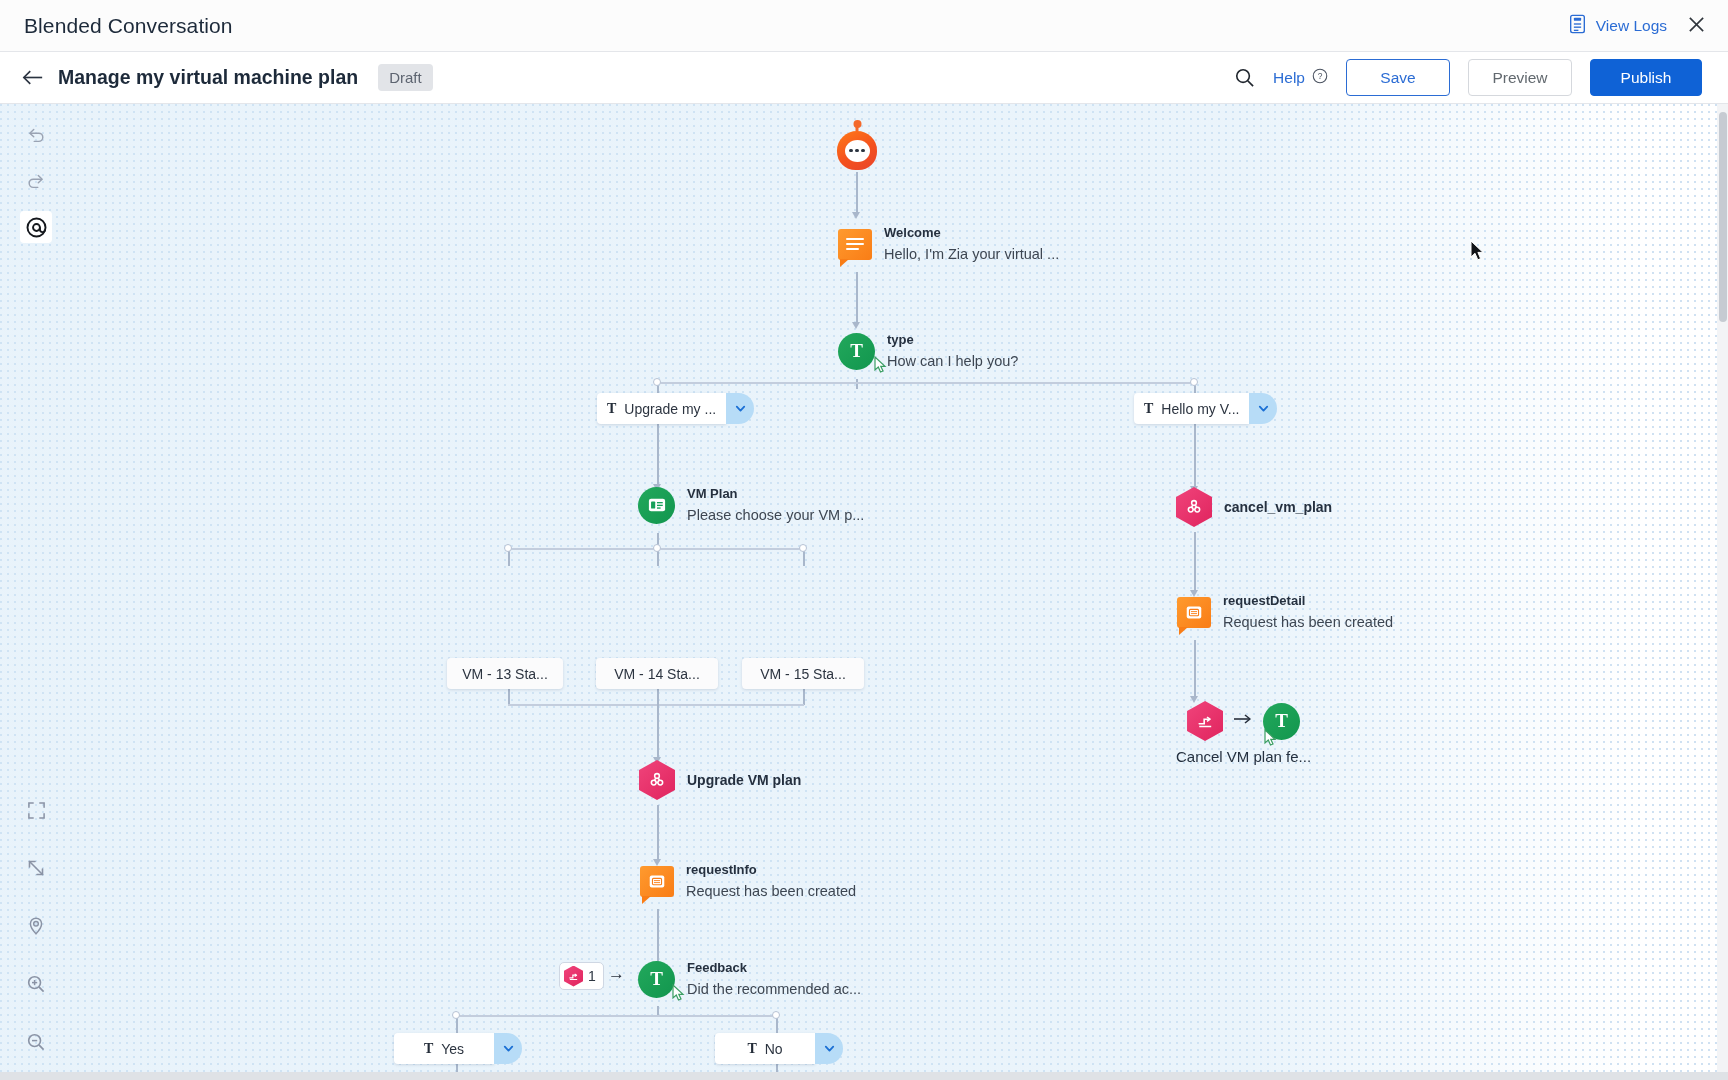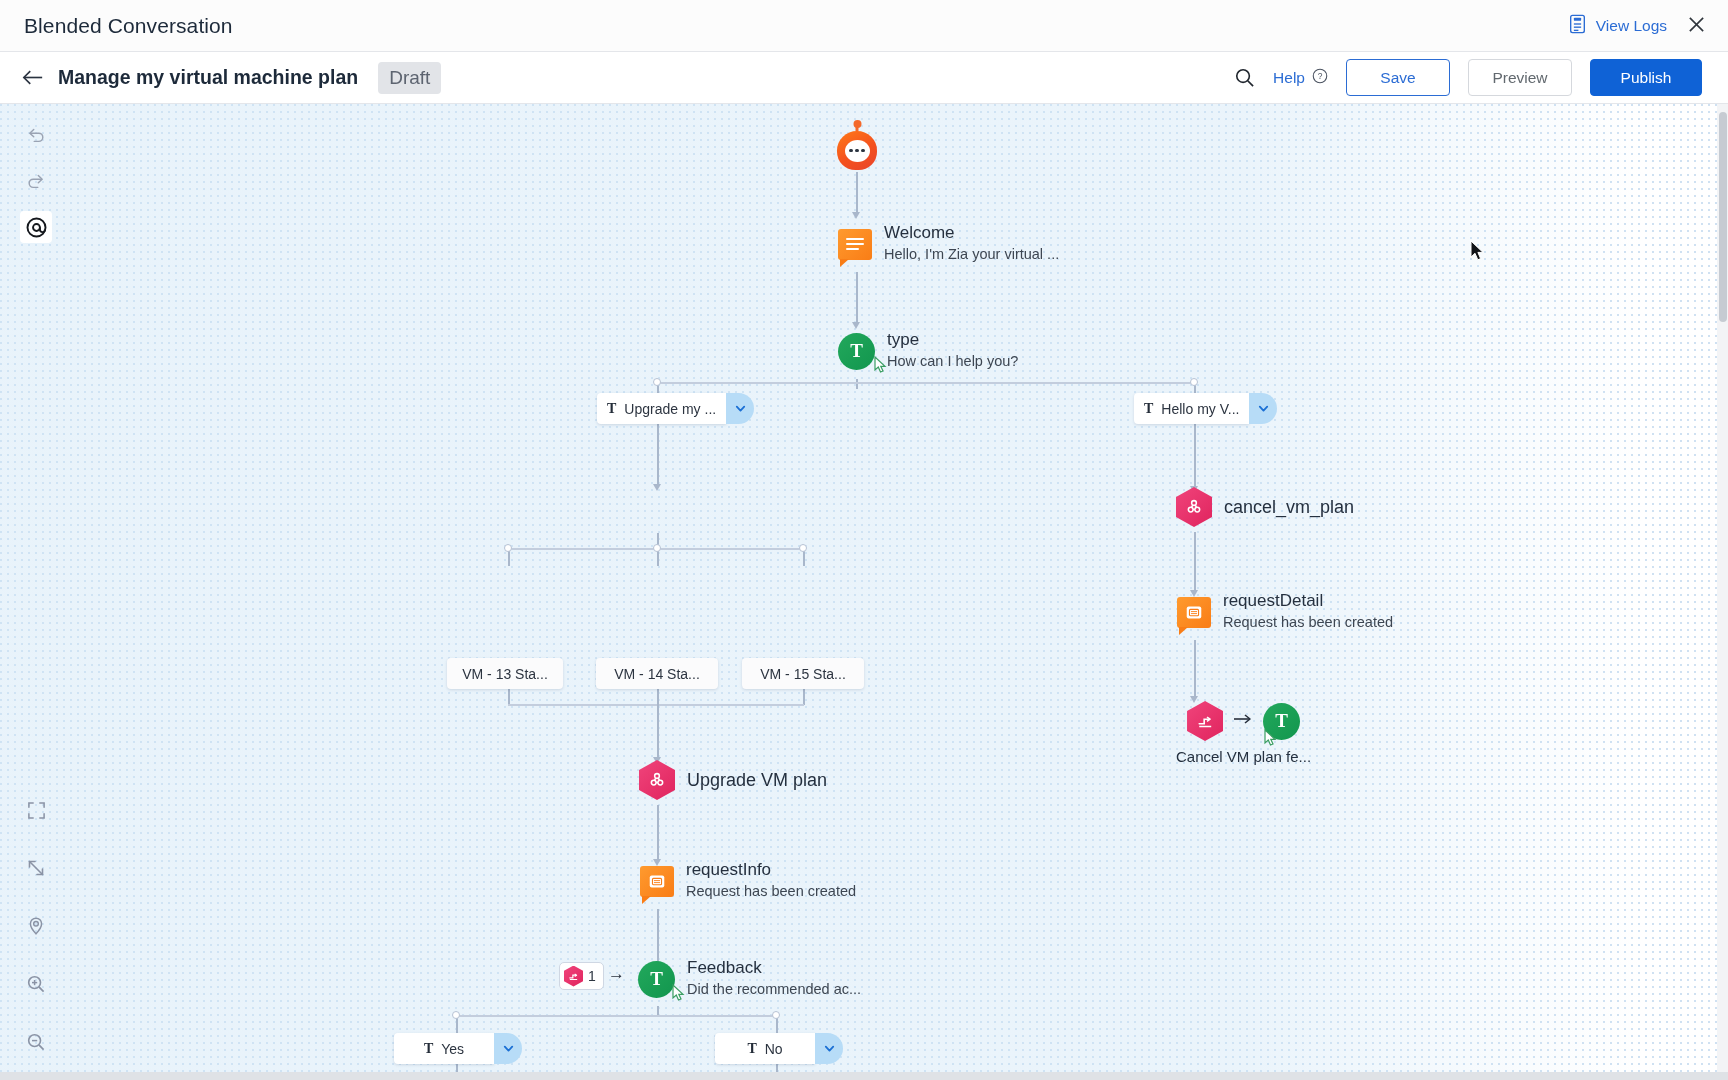--- a/index.html
+++ b/index.html
@@ -45,21 +45,21 @@
   .back-arrow {
     margin-left: 20px; width: 26px; height: 26px;
     display: flex; align-items: center; justify-content: center;
     cursor: pointer; color: #2a3340;
   }
   .flow-title {
     margin-left: 12px; font-size: 19.5px; font-weight: bold; color: #1d2a3a;
   }
   .draft-badge {
     margin-left: 20px; background: #e2e4e8; color: #5d6470;
-    font-size: 19px; padding: 5px 11px; border-radius: 4px;
+    font-size: 15px; padding: 5px 11px; border-radius: 4px;
   }
   .subbar-right {
     margin-left: auto; display: flex; align-items: center; gap: 18px;
     padding-right: 26px;
   }
   .search-btn { cursor: pointer; display:flex; align-items:center; }
   .help-link {
     display: flex; align-items: center; gap: 7px;
     color: #2b6cd4; font-size: 15.5px; cursor: pointer;
   }
@@ -98,23 +98,23 @@
   .tool-btn {
     width: 32px; height: 32px; border-radius: 4px;
     display: flex; align-items: center; justify-content: center;
     cursor: pointer; color: #8a93a5;
   }
   .tool-btn.active { background: #ffffff; color: #15181d; }
 
   
   .node { position: absolute; display: flex; align-items: center; z-index: 3; }
   .node-texts { margin-left: 12px; white-space: nowrap; }
-  .node-title { font-size: 17px; font-weight: normal; color: #25303f; line-height: 18px; }
+  .node-title { font-size: 13px; font-weight: bold; color: #25303f; line-height: 18px; }
   .node-sub { font-size: 14.5px; color: #3d4652; line-height: 20px; margin-top: 2px; }
-  .node-title-only { font-size: 18px; font-weight: normal; color: #25303f; }
+  .node-title-only { font-size: 14px; font-weight: bold; color: #25303f; }
 
   .ico-circle {
     width: 37px; height: 37px; border-radius: 50%;
     display: flex; align-items: center; justify-content: center;
     flex: 0 0 auto;
   }
   .ico-green { background: linear-gradient(135deg,#22a85c,#12964e); color:#fff; }
   .ico-green-txt { font-family: "Liberation Serif", serif; font-weight: bold; font-size: 19px; }
 
   
@@ -412,20 +412,35 @@
     </div>
     <div class="chip-drop">
       <svg width="13" height="13" viewBox="0 0 14 14">
           <polyline points="3,5 7,9.3 11,5" fill="none" stroke="#1a6fd4" stroke-width="1.9" stroke-linecap="round" stroke-linejoin="round"></polyline>
         </svg>
     </div>
   </div>
   <div class="vline" style="left:657px; top:320px; height:62px;"></div>
   <div class="arrowhead" style="left:653px; top:380px;"></div>
 
+  <div class="node" style="left:638px; top:381px;">
+    <div class="ico-circle ico-green">
+      <svg width="20" height="18" viewBox="0 0 22 20">
+        <rect x="2" y="3" width="18" height="14" rx="2.4" fill="#ffffff"></rect>
+        <rect x="4.4" y="6" width="4.6" height="8" rx="1" fill="#17a05a"></rect>
+        <line x1="11" y1="7.4" x2="17.4" y2="7.4" stroke="#17a05a" stroke-width="1.5"></line>
+        <line x1="11" y1="10.4" x2="17.4" y2="10.4" stroke="#17a05a" stroke-width="1.5"></line>
+        <line x1="11" y1="13.4" x2="15" y2="13.4" stroke="#17a05a" stroke-width="1.5"></line>
+      </svg>
+    </div>
+    <div class="node-texts">
+      <div class="node-title">VM Plan</div>
+      <div class="node-sub">Please choose your VM p...</div>
+    </div>
+  </div>
 
   <div class="vline" style="left:657px; top:429px; height:17px;"></div>
   <div class="hline" style="left:508px; top:444px; width:295px;"></div>
   <div class="dot" style="left:504px; top:440px;"></div>
   <div class="dot" style="left:653px; top:440px;"></div>
   <div class="dot" style="left:799px; top:440px;"></div>
   <div class="vline" style="left:508px; top:444px; height:18px;"></div>
   <div class="vline" style="left:657px; top:444px; height:18px;"></div>
   <div class="vline" style="left:803px; top:444px; height:18px;"></div>
 

